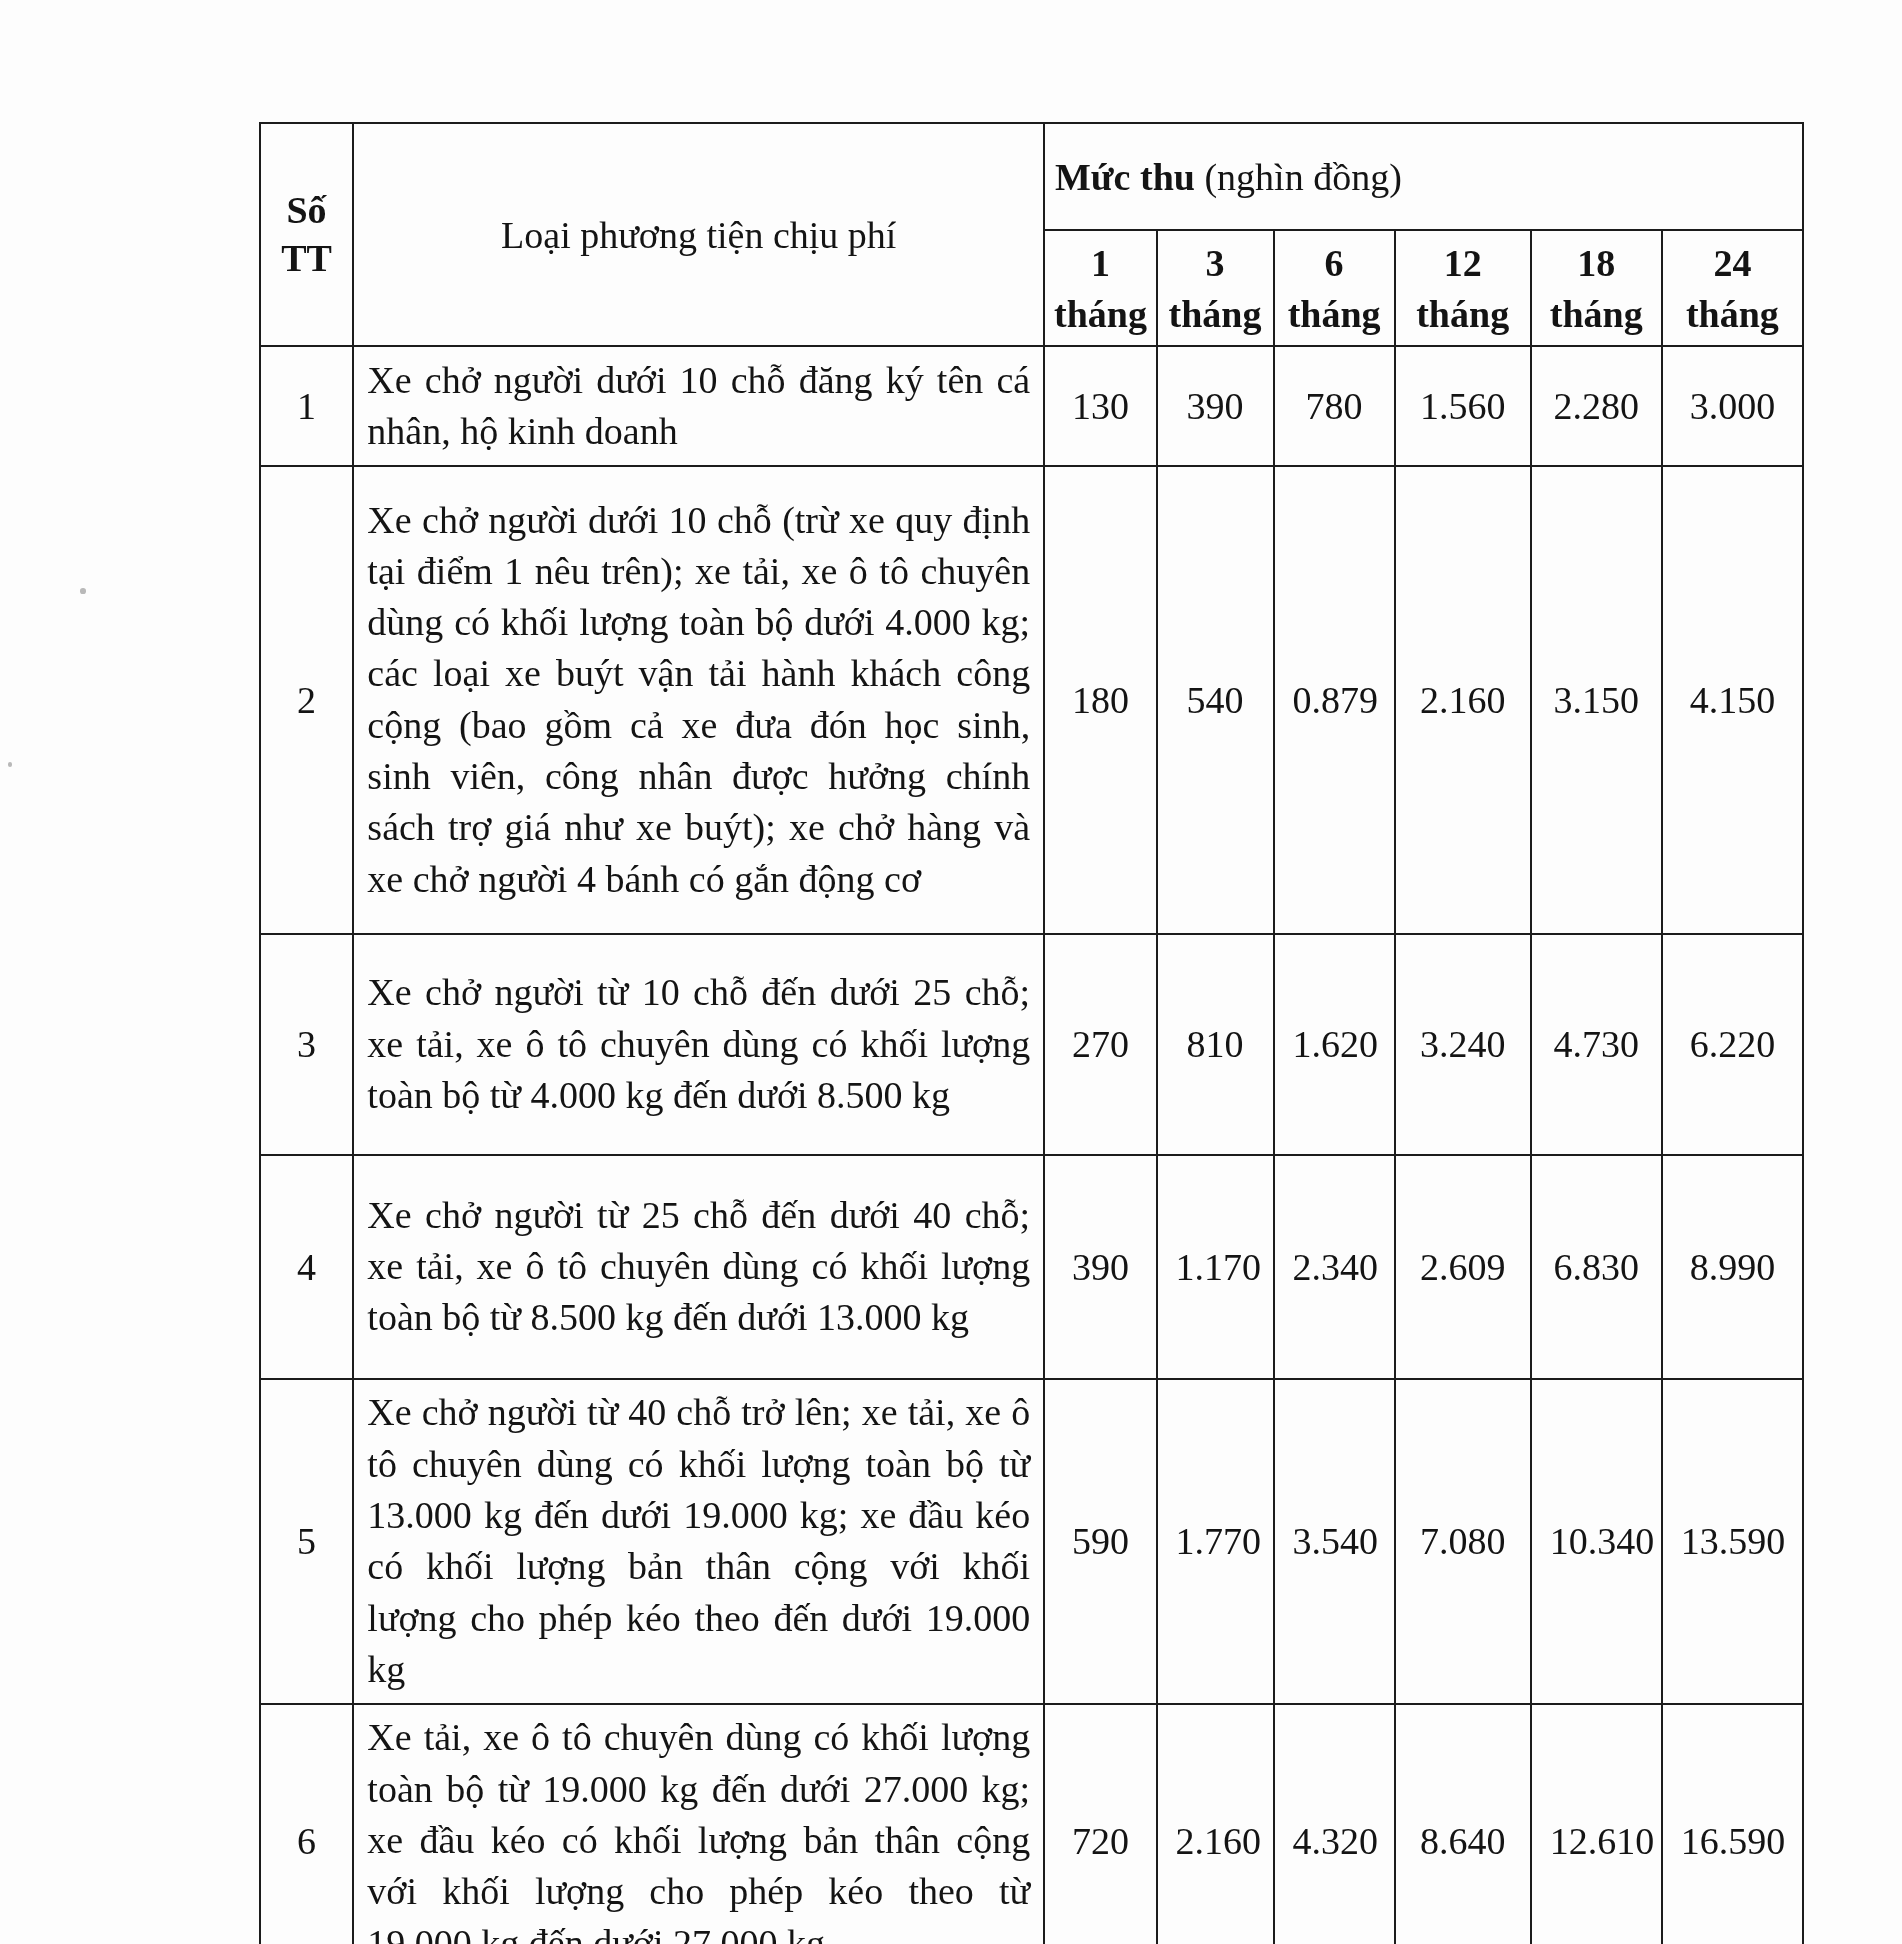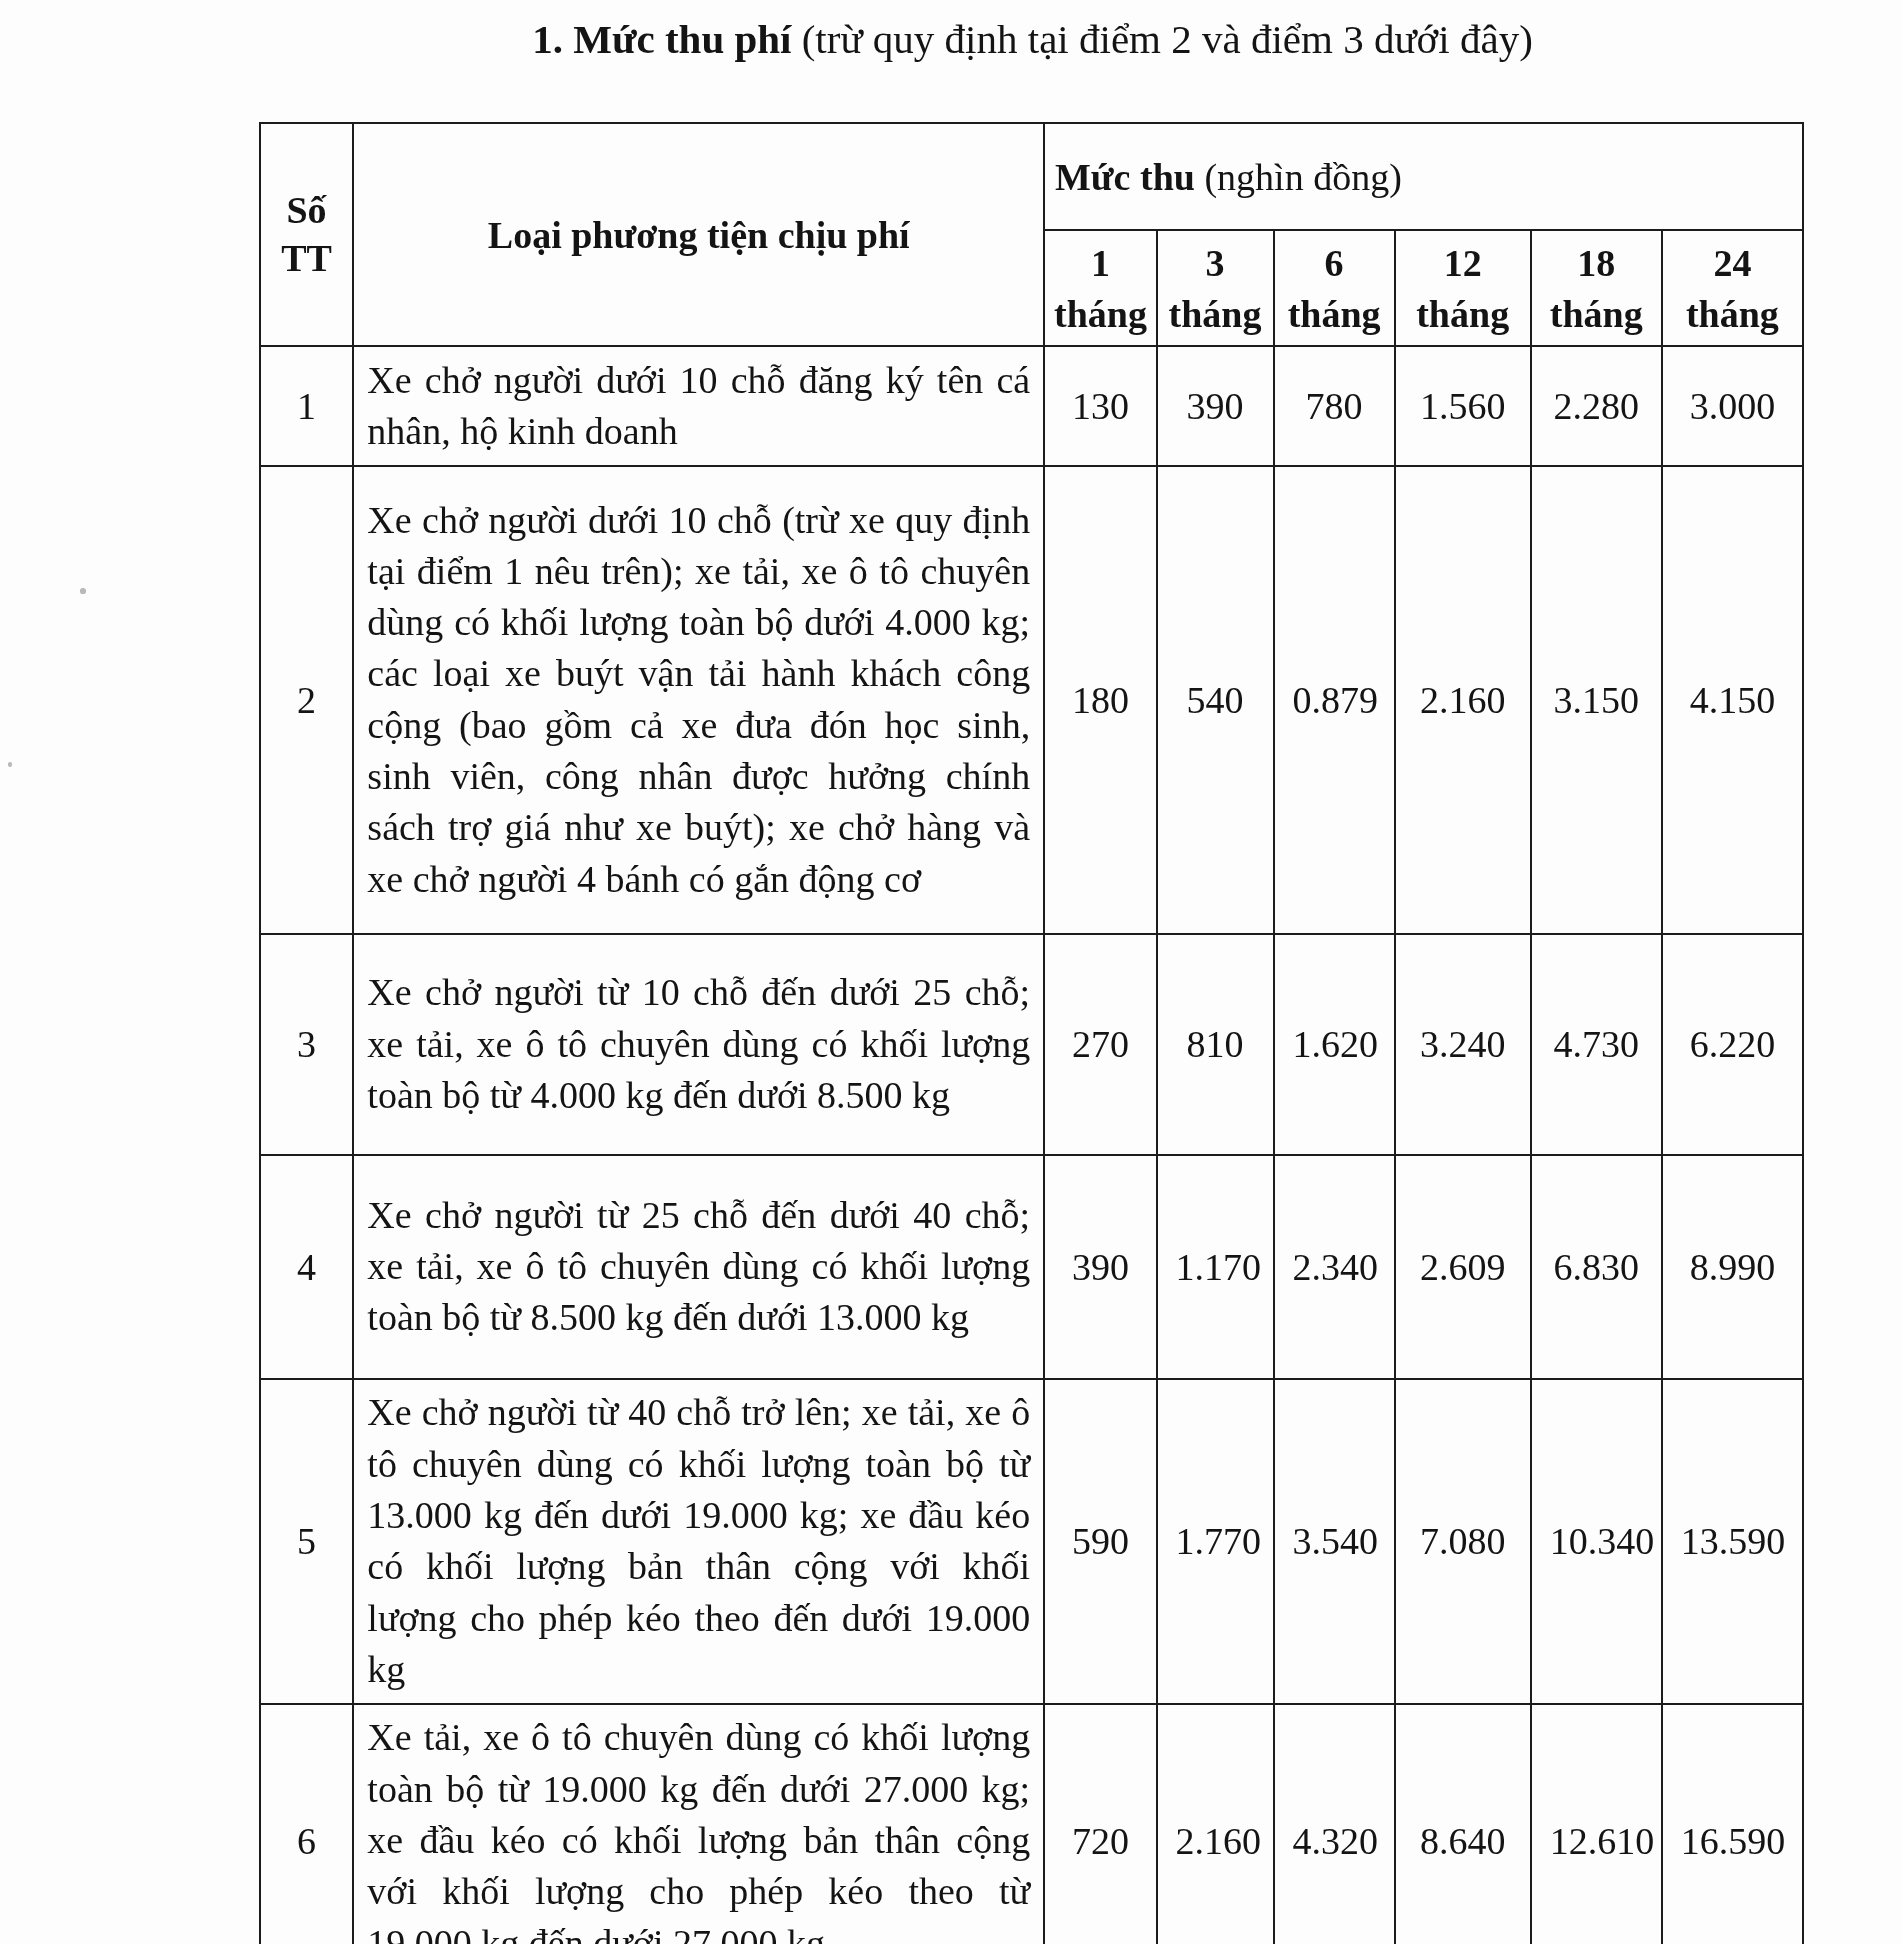--- a/index.html
+++ b/index.html
@@ -42,21 +42,21 @@
     border: 2.9px solid #1c1c1c;
     vertical-align: middle;
   }
   th.stt-head {
     font-weight: bold;
     text-align: center;
     white-space: pre-line;
     line-height: 1.25;
   }
   th.vehicle-head {
-    font-weight: bold;
+    font-weight: normal;
     text-align: center;
     padding: 0 25px;
   }
   th.fee-group-head {
     font-weight: normal;
     text-align: left;
     height: 107px;
     padding: 0 9.5px;
   }
   th.fee-group-head .bold { font-weight: bold; }
@@ -97,23 +97,20 @@
     height: 5.7px;
   }
   .speck-1 { left: 80px; top: 588px; }
   .speck-2 { left: 7.6px; top: 762px; width: 4.8px; height: 4.8px; }
 </style>
 </head>
 <body>
 
 <div class="page">
 
-  <div class="doc-heading">
-    <span class="bold">1. Mức thu phí</span><span> (trừ quy định tại điểm 2 và điểm 3 dưới đây)</span>
-  </div>
 
   <table class="fee-table">
     <colgroup>
       <col style="width:93px">
       <col style="width:691px">
       <col style="width:112px">
       <col style="width:117px">
       <col style="width:121px">
       <col style="width:136px">
       <col style="width:131px">

